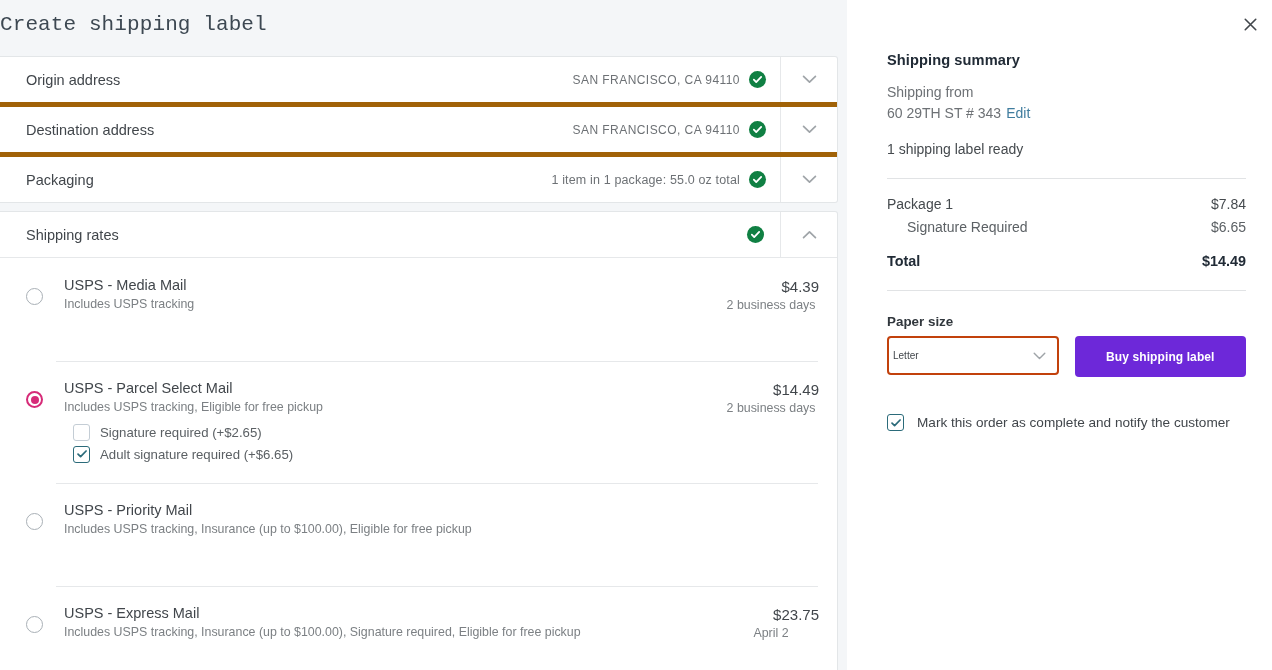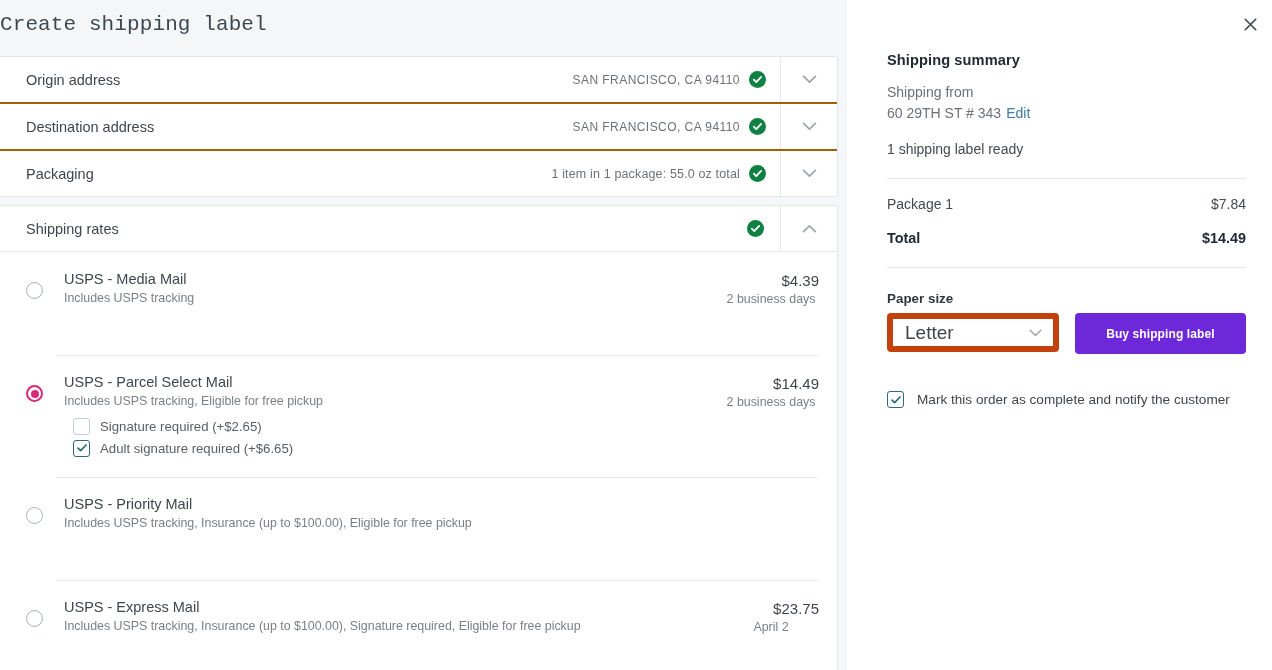--- a/index.html
+++ b/index.html
@@ -55,21 +55,21 @@
   }
 
   .card.accordion-card { margin-top: 17px; }
   .card.rates-card { margin-top: 8px; }
 
   
   .acc-row {
     display: flex;
     align-items: stretch;
     min-height: 45px;
-    border-bottom: 2px solid #a16207;
+    border-bottom: 5px solid #a16207;
   }
   .acc-row:last-child { border-bottom: none; }
 
   .acc-main {
     flex: 1 1 auto;
     display: flex;
     align-items: center;
     justify-content: space-between;
     padding: 0 14px 0 26px;
     min-height: 45px;
@@ -347,27 +347,27 @@
   .controls-row {
     display: flex;
     align-items: flex-start;
     gap: 16px;
   }
 
   .select {
     position: relative;
     width: 174px;
     height: 39px;
-    border: 6px solid #c2410c;
+    border: 2px solid #c2410c;
     border-radius: 4px;
     background: #fff;
     display: flex;
     align-items: center;
-    padding: 0 12px;
-    font-size: 19px;
+    padding: 0 4px;
+    font-size: 10px;
     color: #41464b;
     cursor: pointer;
   }
   .select .sel-chev {
     position: absolute;
     right: 11px;
     top: 50%;
     transform: translateY(-50%);
     color: #9fa4a8;
   }
@@ -576,20 +576,24 @@
 
     <div class="labels-ready">1 shipping label ready</div>
 
     <div class="hr"></div>
 
     <div class="line-item">
       <span class="li-label">Package 1</span>
       <span class="li-value">$7.84</span>
     </div>
 
+    <div class="line-item sub">
+      <span class="li-label">Signature Required</span>
+      <span class="li-value">$6.65</span>
+    </div>
 
     <div class="line-item total">
       <span class="li-label">Total</span>
       <span class="li-value">$14.49</span>
     </div>
 
     <div class="hr"></div>
 
     <div class="paper-block">
       <div class="field-label">Paper size</div>

